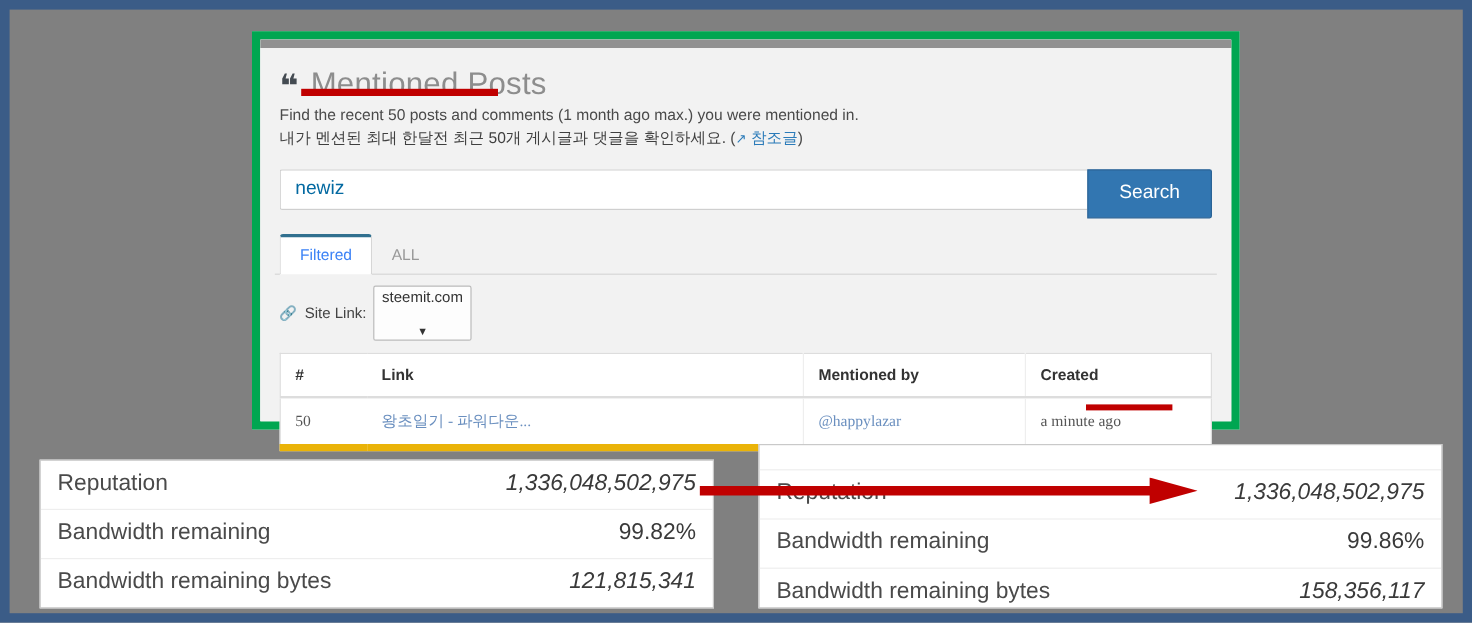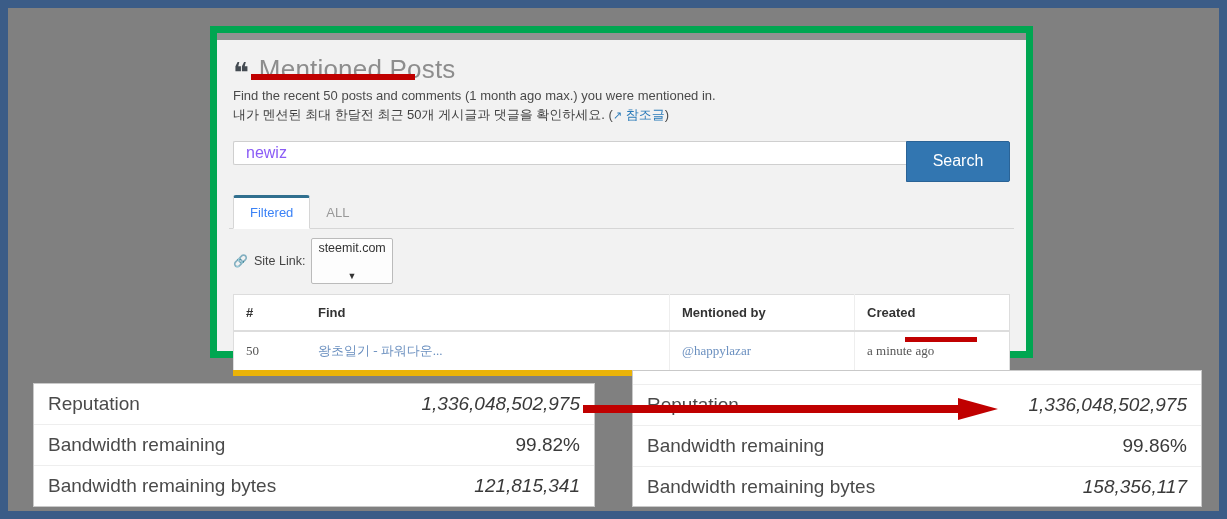--- a/index.html
+++ b/index.html
@@ -100,26 +100,26 @@
   .ext-icon { color: #2b7bb9; font-size: 11px; }
 
   
   .search-row {
     display: flex;
     margin-top: 16px;
     padding: 0 4px;
   }
   .search-input {
     flex: 1;
-    height: 24px;
+    height: 34px;
     border: 1px solid #cfcfcf;
     border-right: none;
     background: #ffffff;
     font-size: 16px;
-    color: #8b5cf6;
+    color: #0369a1;
     padding: 11px 12px;
     box-sizing: border-box;
     outline: none;
     font-family: "Liberation Sans", sans-serif;
     border-radius: 2px 0 0 2px;
   }
   .search-btn {
     width: 104px;
     height: 41px;
     background: #3276b1;
@@ -244,22 +244,22 @@
   #panel-right {
     left: 624px;
     top: 362px;
     width: 570px;
     height: 137px;
     border: 1px solid #c9c9c9;
   }
   .stat-row {
     display: flex;
     justify-content: space-between;
-    align-items: center;
-    padding: 0 14px;
+    align-items: flex-end;
+    padding: 10px 14px;
     border-bottom: 1px solid #eeeeee;
     box-sizing: border-box;
   }
   #panel-left .stat-row { height: 41px; }
   #panel-right .stat-row { height: 41px; }
   #panel-right .stat-row.cut { height: 14px; border-bottom: 1px solid #eeeeee; overflow: hidden; }
   .stat-label {
     font-size: 19px;
     color: #4a4a4a;
     font-family: "Liberation Sans", sans-serif;
@@ -325,21 +325,21 @@
           <span class="select-box">
             <span>steemit.com</span>
             <span class="caret">▼</span>
           </span>
         </div>
 
         <table class="tbl">
           <thead>
             <tr>
               <th class="c-num">#</th>
-              <th class="c-title">Find</th>
+              <th class="c-title">Link</th>
               <th class="c-by">Mentioned by</th>
               <th class="c-cr">Created</th>
             </tr>
           </thead>
           <tbody>
             <tr>
               <td class="c-num">50</td>
               <td class="c-title">
                 <a href="#" class="link-blue">왕초일기 - 파워다운...</a>
               </td>

